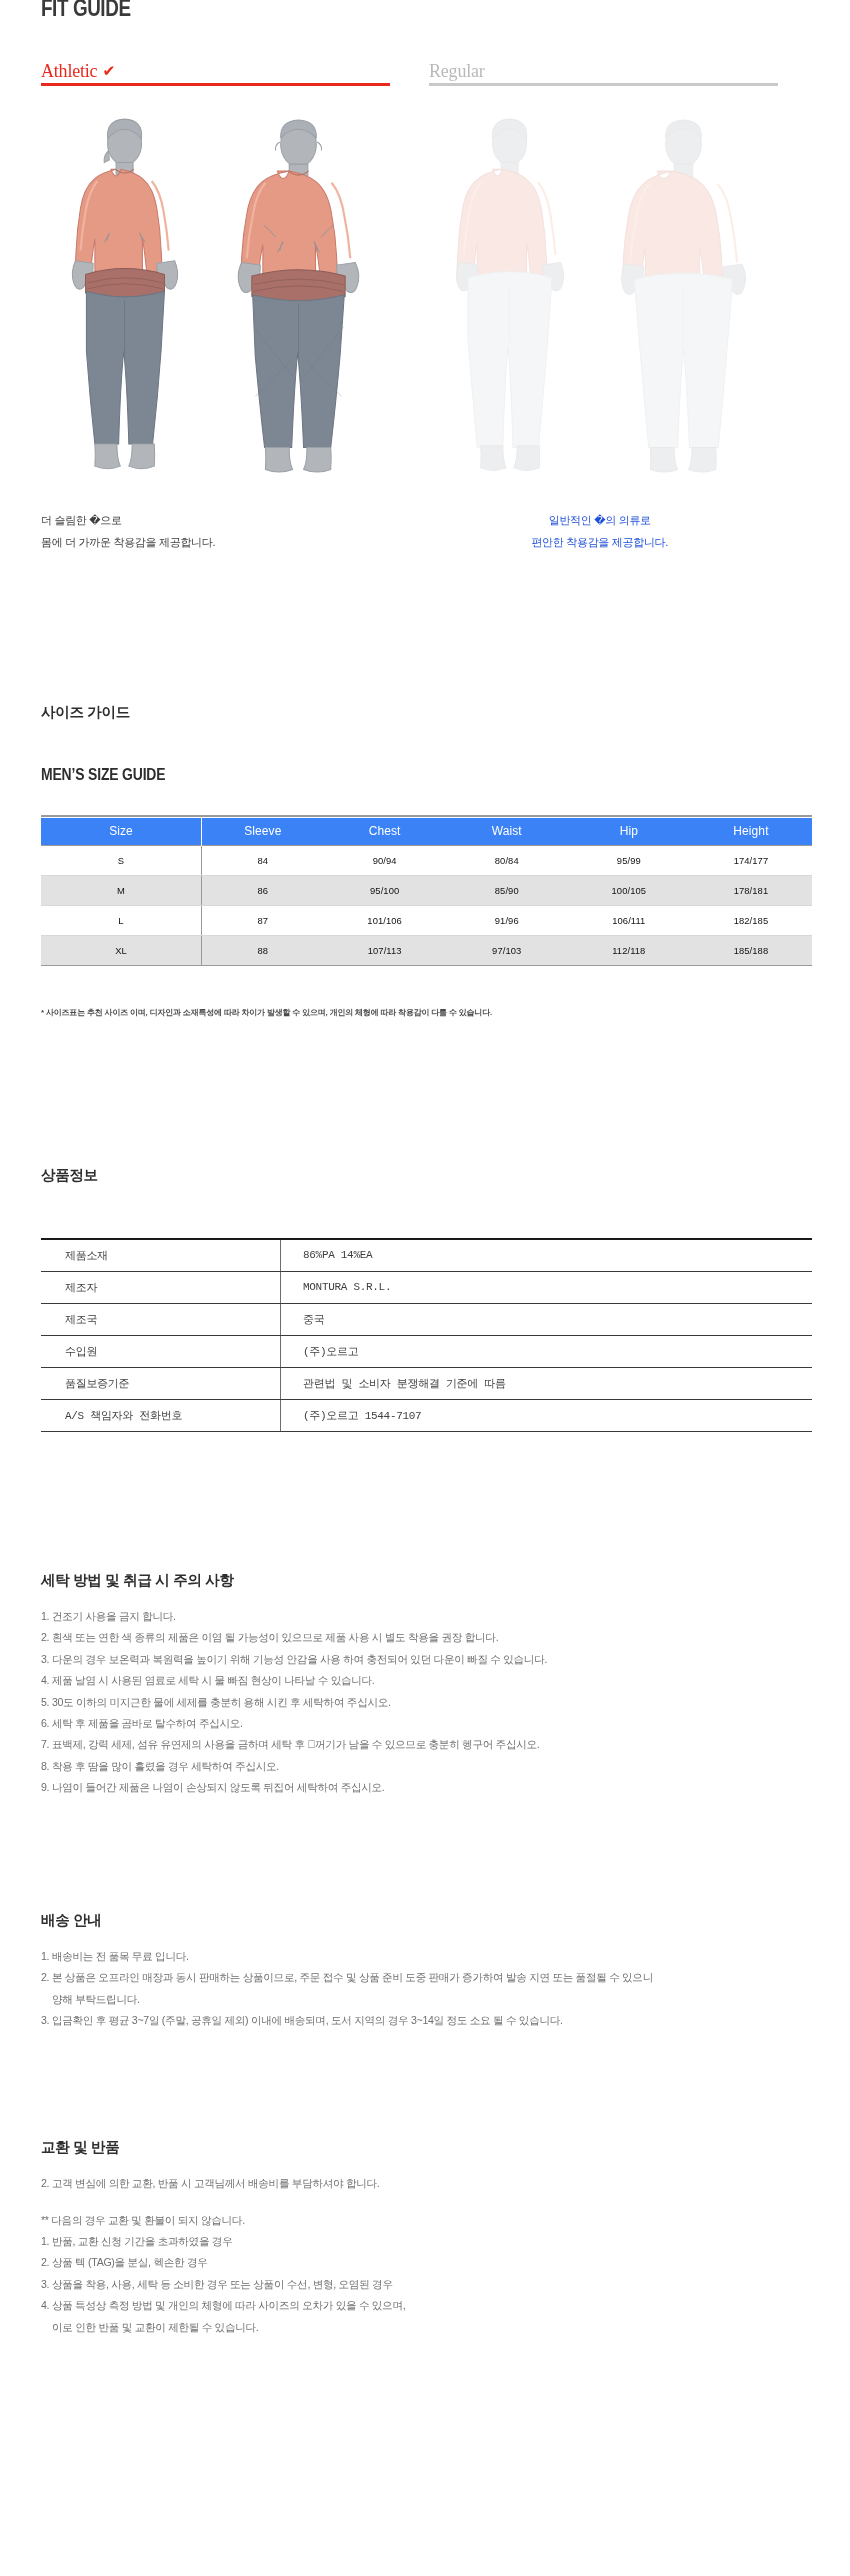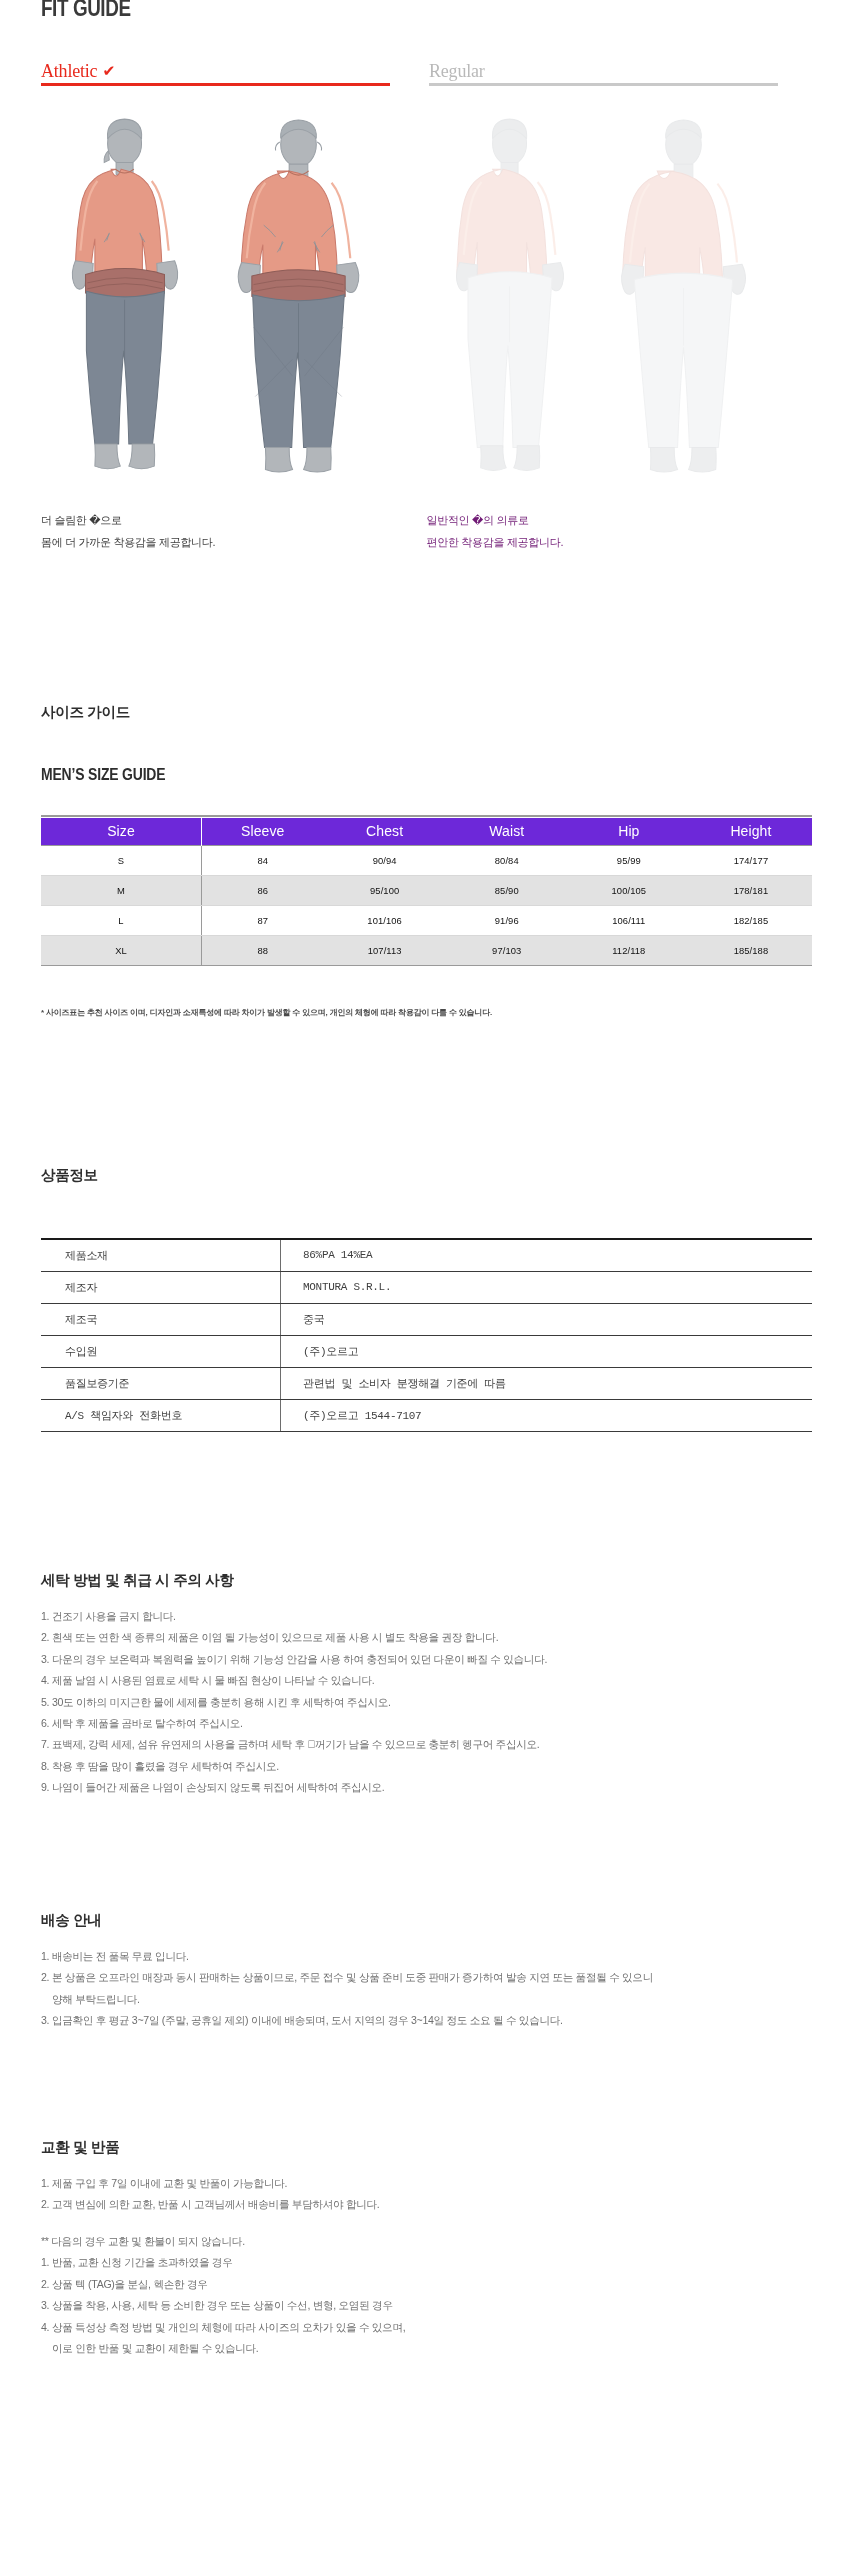--- a/index.html
+++ b/index.html
@@ -98,21 +98,21 @@
     display: flex;
   }
   .fit-desc-col {
     width: 349px;
     margin-right: 39px;
     font-size: 11px;
     line-height: 2.0;
     letter-spacing: -0.3px;
   }
   .fit-desc-col.primary { color: #3c3c3c; }
-  .fit-desc-col.muted { color: #701a75; }
+  .fit-desc-col.muted { color: #1d4ed8; text-align: center; }
   .fit-desc-col div { white-space: nowrap; }
 
   
   .sec-kr-title {
     position: absolute;
     left: 41px;
     font-size: 14.5px;
     font-weight: 700;
     color: #2e2e2e;
     letter-spacing: -0.3px;
@@ -144,23 +144,23 @@
   }
   table.size-table th,
   table.size-table td {
     text-align: center;
     height: 27px;
     font-weight: 400;
     letter-spacing: 0.1px;
     font-family: "Liberation Sans Narrow", "Liberation Sans", sans-serif;
   }
   table.size-table thead th {
-    background: #6d28d9;
+    background: #3b82f6;
     color: #ffffff;
-    font-size: 14px;
+    font-size: 12px;
     height: 25.5px;
   }
   table.size-table thead th.size-head {
     border-right: 1.7px solid #ffffff;
   }
   table.size-table tbody td:first-child {
     border-right: 0.9px solid #9a9a9a;
   }
   table.size-table tbody tr.odd td { background: #ffffff; }
   table.size-table tbody tr.even td { background: #e2e2e2; }
@@ -467,21 +467,20 @@
   <div class="sec-kr-title" style="top:1911px">배송 안내</div>
   <div class="text-block" style="top:1946px">
     <div class="line">1. 배송비는 전 품목 무료 입니다.</div>
     <div class="line">2. 본 상품은 오프라인 매장과 동시 판매하는 상품이므로, 주문 접수 및 상품 준비 도중 판매가 증가하여 발송 지연 또는 품절될 수 있으니</div>
     <div class="line indent">양해 부탁드립니다.</div>
     <div class="line">3. 입금확인 후 평균 3~7일 (주말, 공휴일 제외) 이내에 배송되며, 도서 지역의 경우 3~14일 정도 소요 될 수 있습니다.</div>
   </div>
 
   <div class="sec-kr-title" style="top:2138px">교환 및 반품</div>
   <div class="text-block" style="top:2173px">
-    <div class="line">1. 제품 구입 후 7일 이내에 교환 및 반품이 가능합니다.</div>
     <div class="line">2. 고객 변심에 의한 교환, 반품 시 고객님께서 배송비를 부담하셔야 합니다.</div>
     <div class="spacer"></div>
     <div class="line">** 다음의 경우 교환 및 환불이 되지 않습니다.</div>
     <div class="line">1. 반품, 교환 신청 기간을 초과하였을 경우</div>
     <div class="line">2. 상품 텍 (TAG)을 분실, 헥손한 경우</div>
     <div class="line">3. 상품을 착용, 사용, 세탁 등 소비한 경우 또는 상품이 수선, 변형, 오염된 경우</div>
     <div class="line">4. 상품 특성상 측정 방법 및 개인의 체형에 따라 사이즈의 오차가 있을 수 있으며,</div>
     <div class="line indent">이로 인한 반품 및 교환이 제한될 수 있습니다.</div>
   </div>
 

